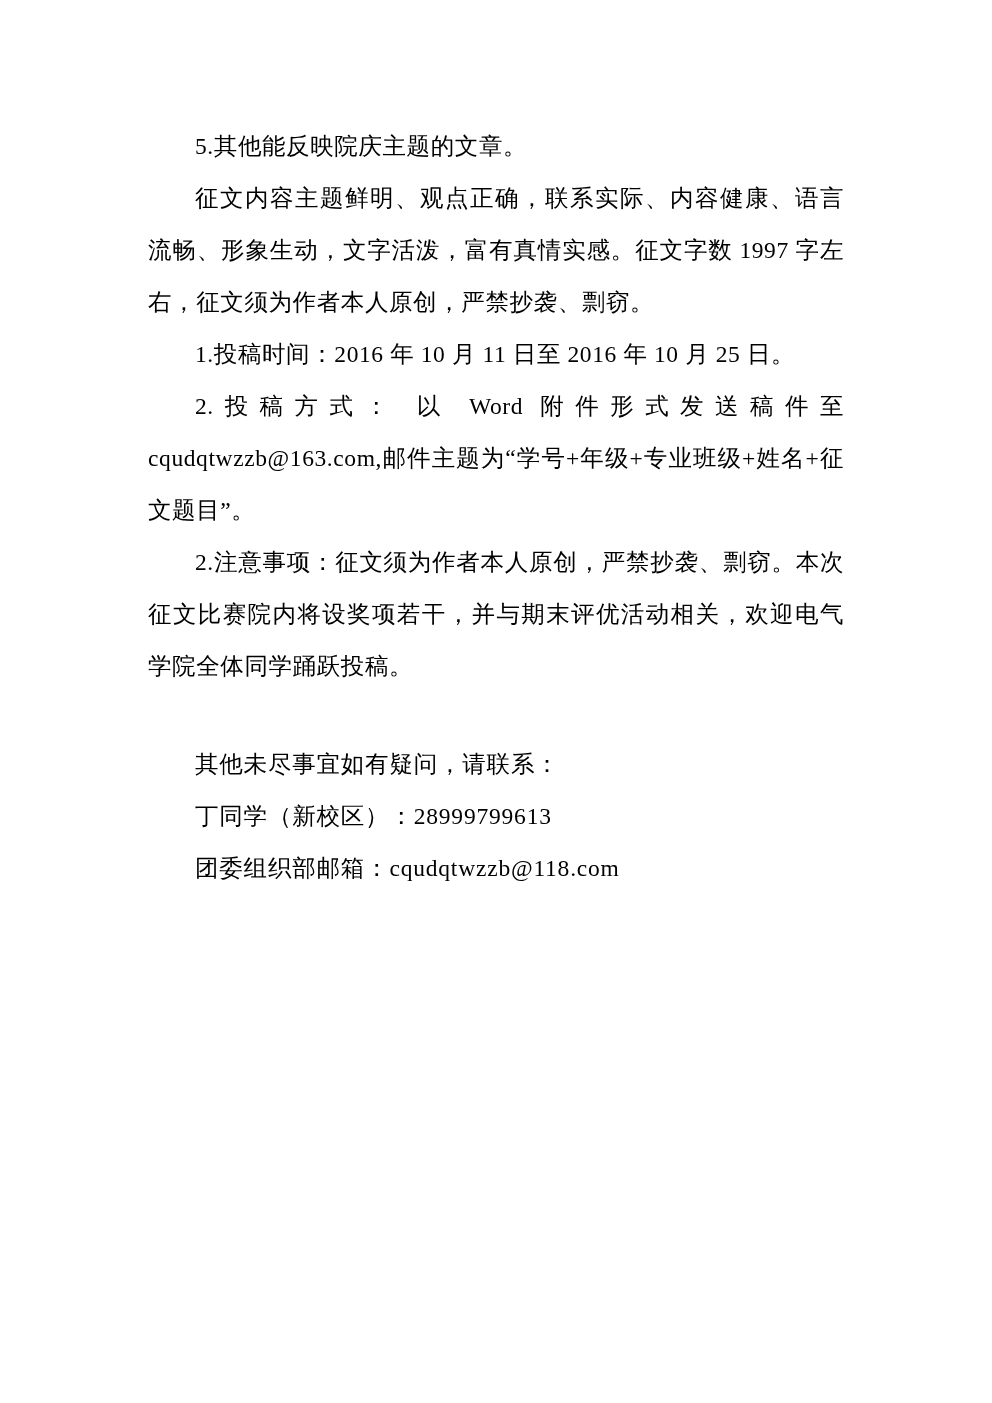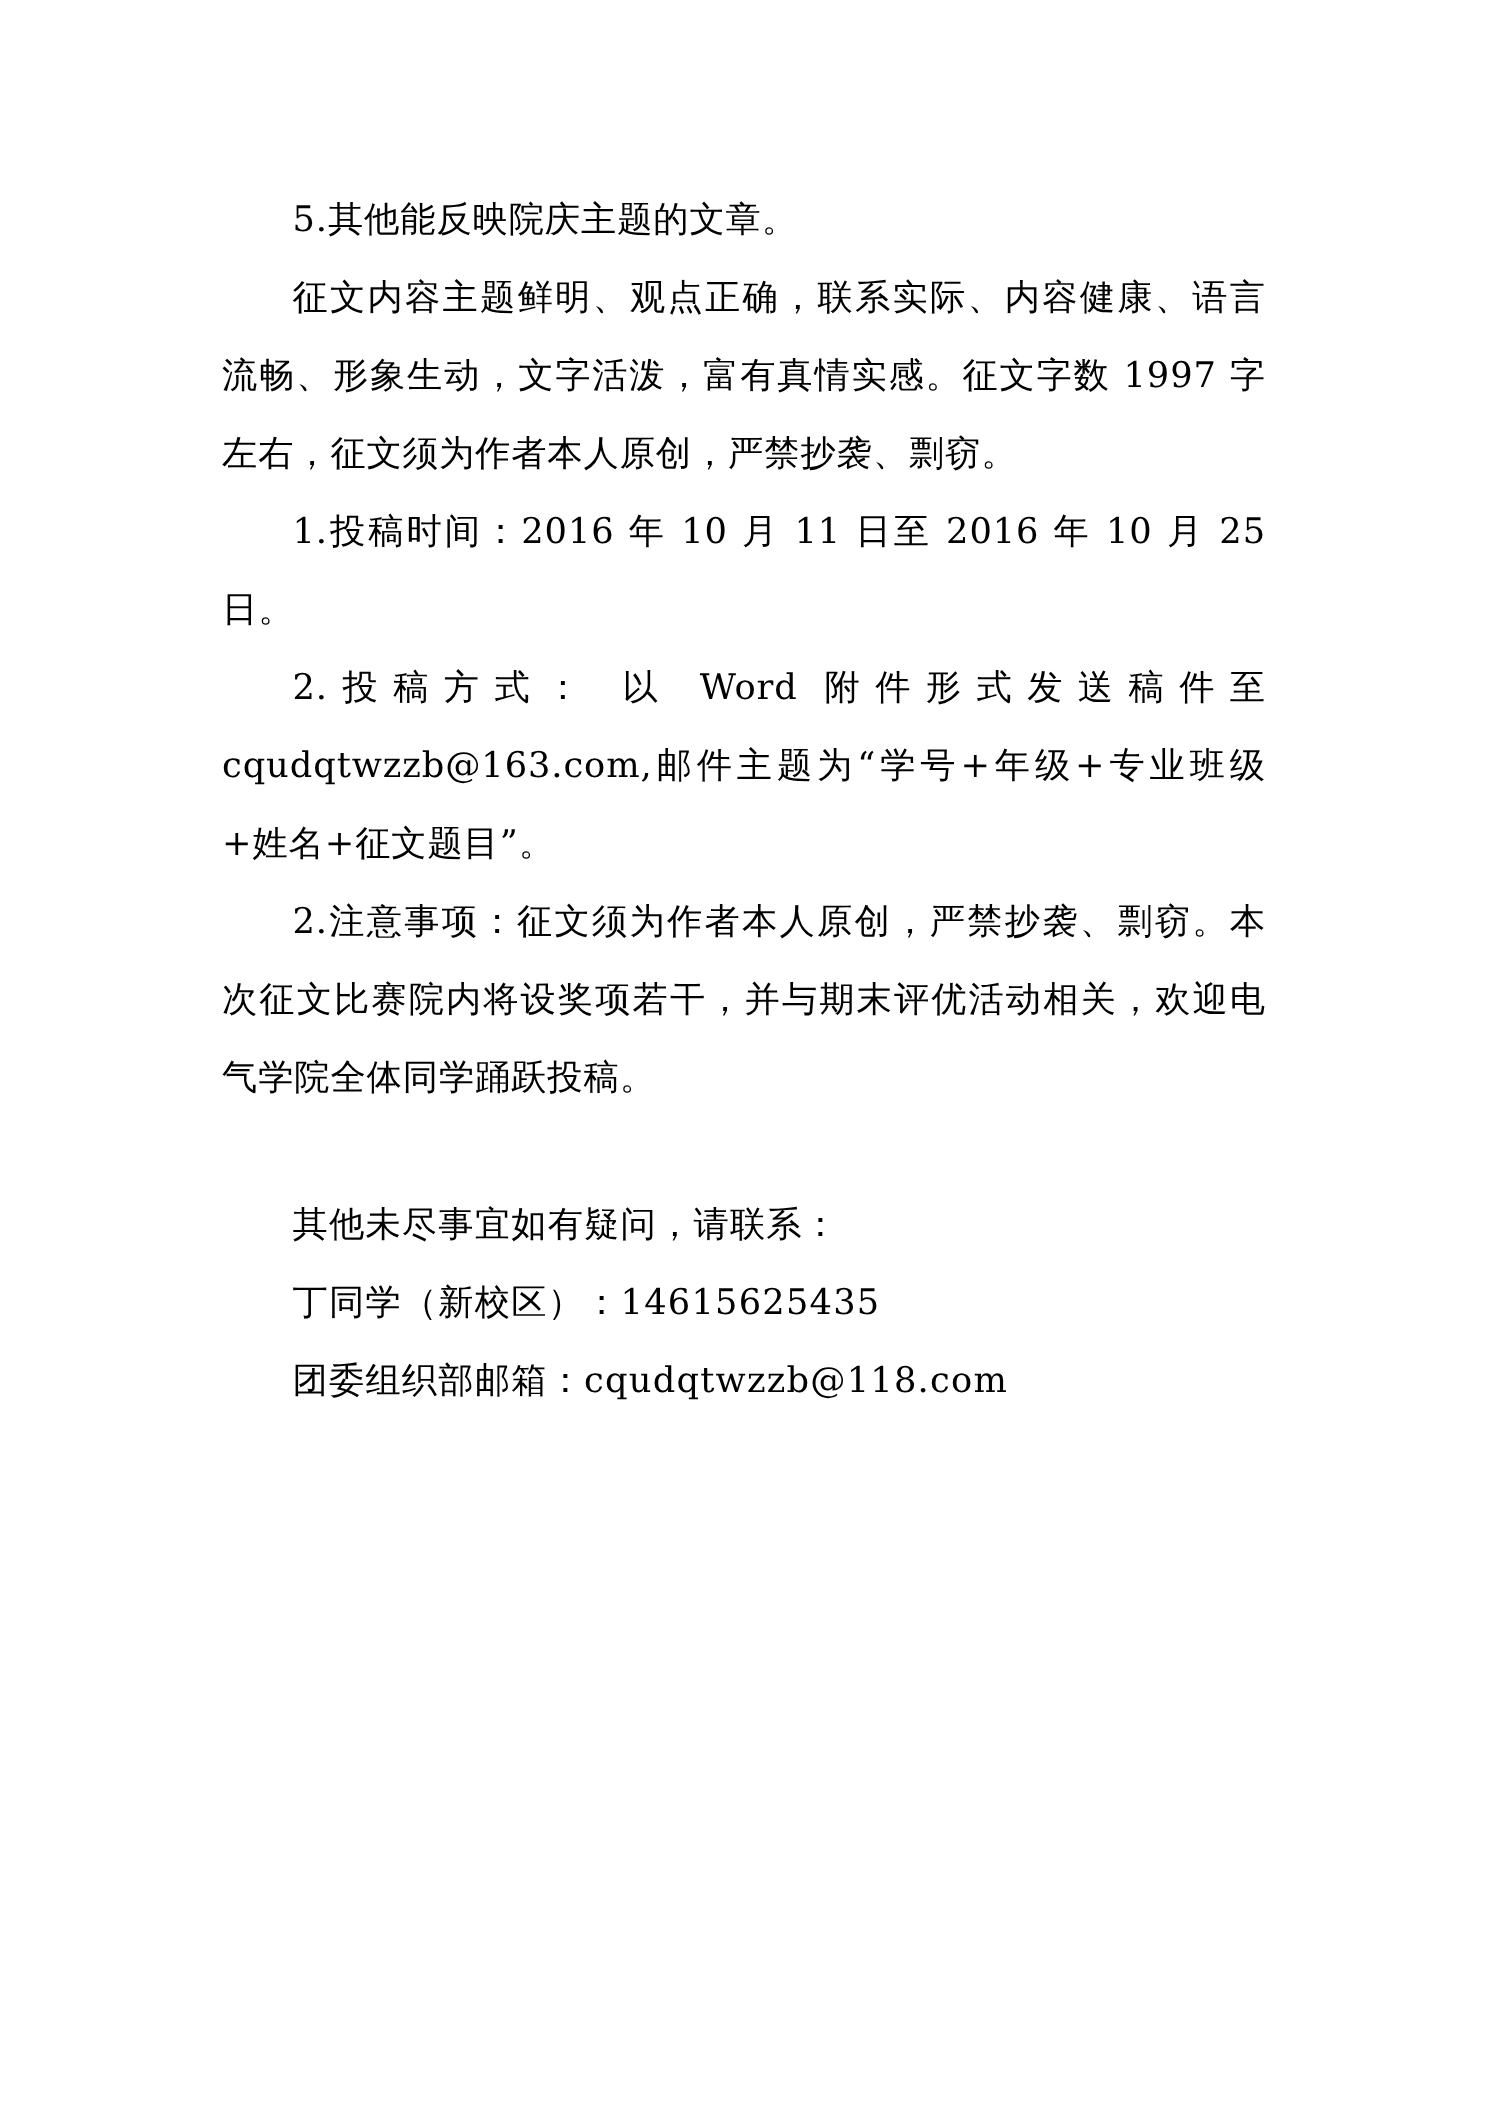--- a/index.html
+++ b/index.html
@@ -23,20 +23,21 @@
     padding: 120px 148px 60px 148px;
   }
   .doc-body {
     font-size: 23.5px;
     line-height: 52px;
     letter-spacing: 0.6px;
     text-align: justify;
   }
   p {
     margin: 0;
+    font-family: Liberation Serif, serif;
   }
   .indent {
     text-indent: 2em;
   }
   .heading {
     letter-spacing: 2.5px;
   }
   .noindent {
     text-indent: 0;
   }
@@ -62,17 +63,17 @@
 
     <p class="indent">1.投稿时间：2016 年 10 月 11 日至 2016 年 10 月 25 日。</p>
 
     <p class="indent">2.投稿方式： 以 Word 附件形式发送稿件至 cqudqtwzzb@163.com,邮件主题为“学号+年级+专业班级+姓名+征文题目”。</p>
 
     <p class="indent">2.注意事项：征文须为作者本人原创，严禁抄袭、剽窃。本次征文比赛院内将设奖项若干，并与期末评优活动相关，欢迎电气学院全体同学踊跃投稿。</p>
 
     <div class="spacer-block"></div>
 
     <p class="contact-line">其他未尽事宜如有疑问，请联系：</p>
-    <p class="contact-line">丁同学（新校区）：14615625435</p>
+    <p class="contact-line">丁同学（新校区）：28999799613</p>
     <p class="contact-line">团委组织部邮箱：cqudqtwzzb@118.com</p>
 
   </div>
 </div>
 
 </body></html>

